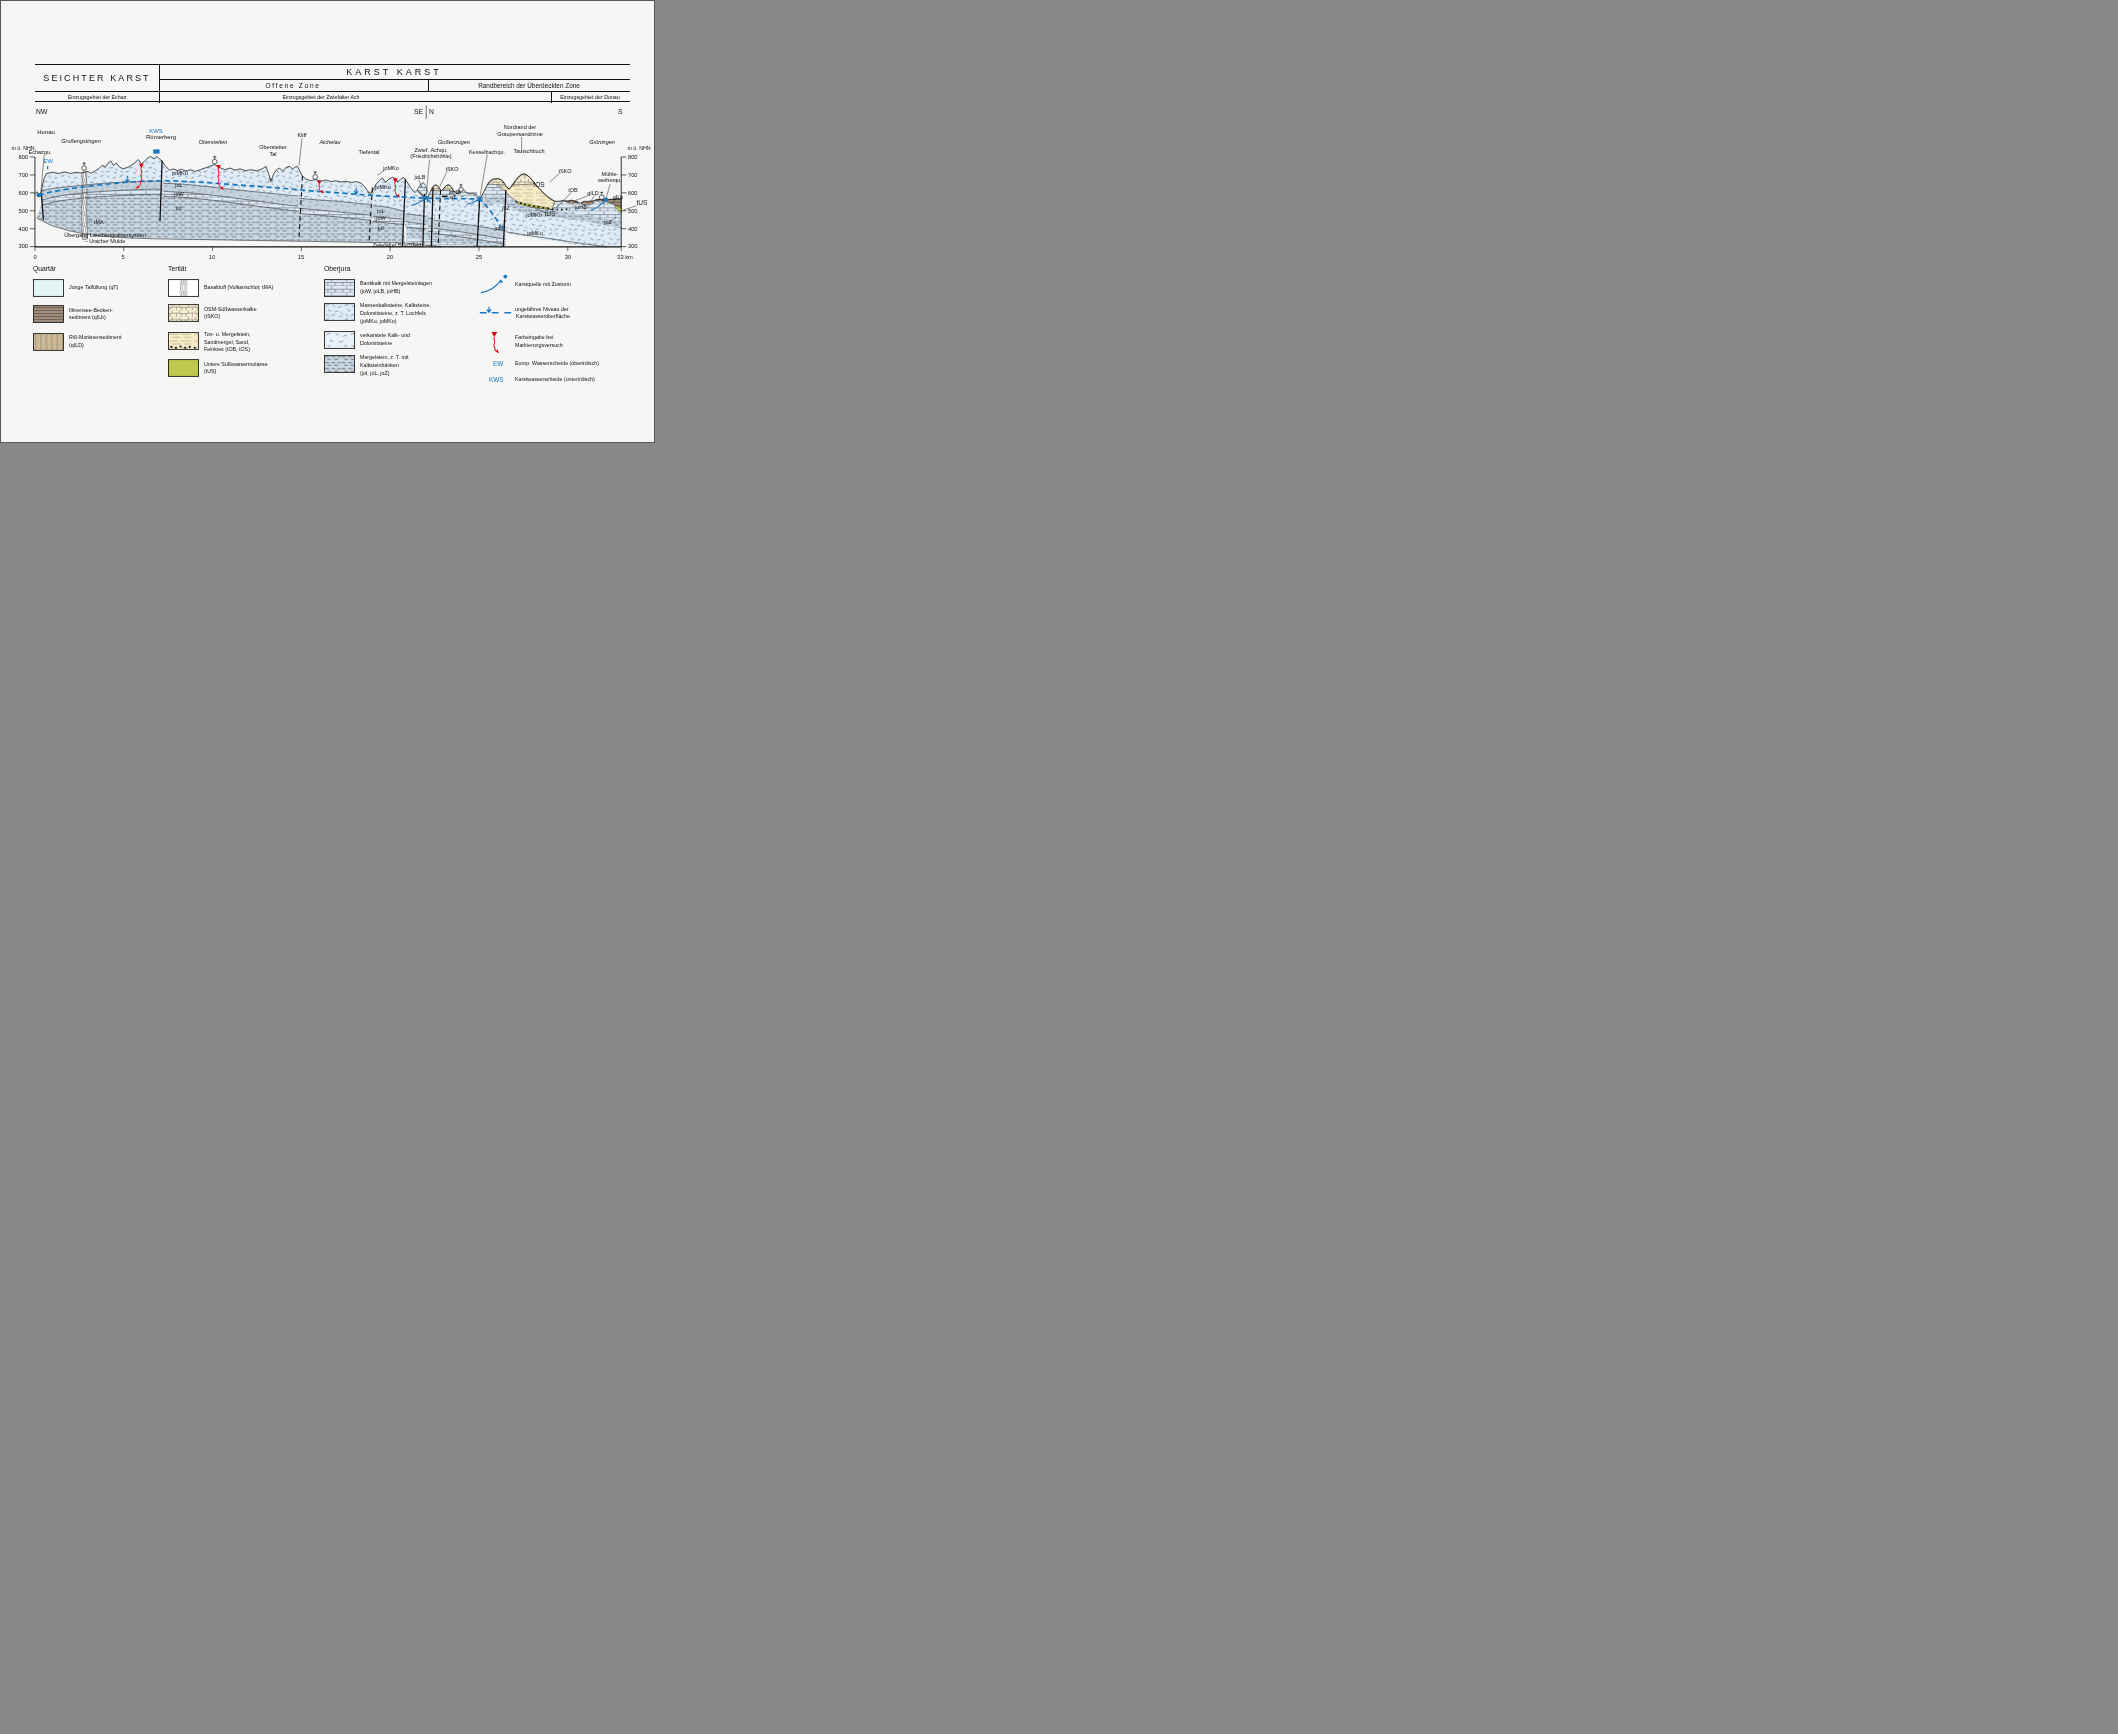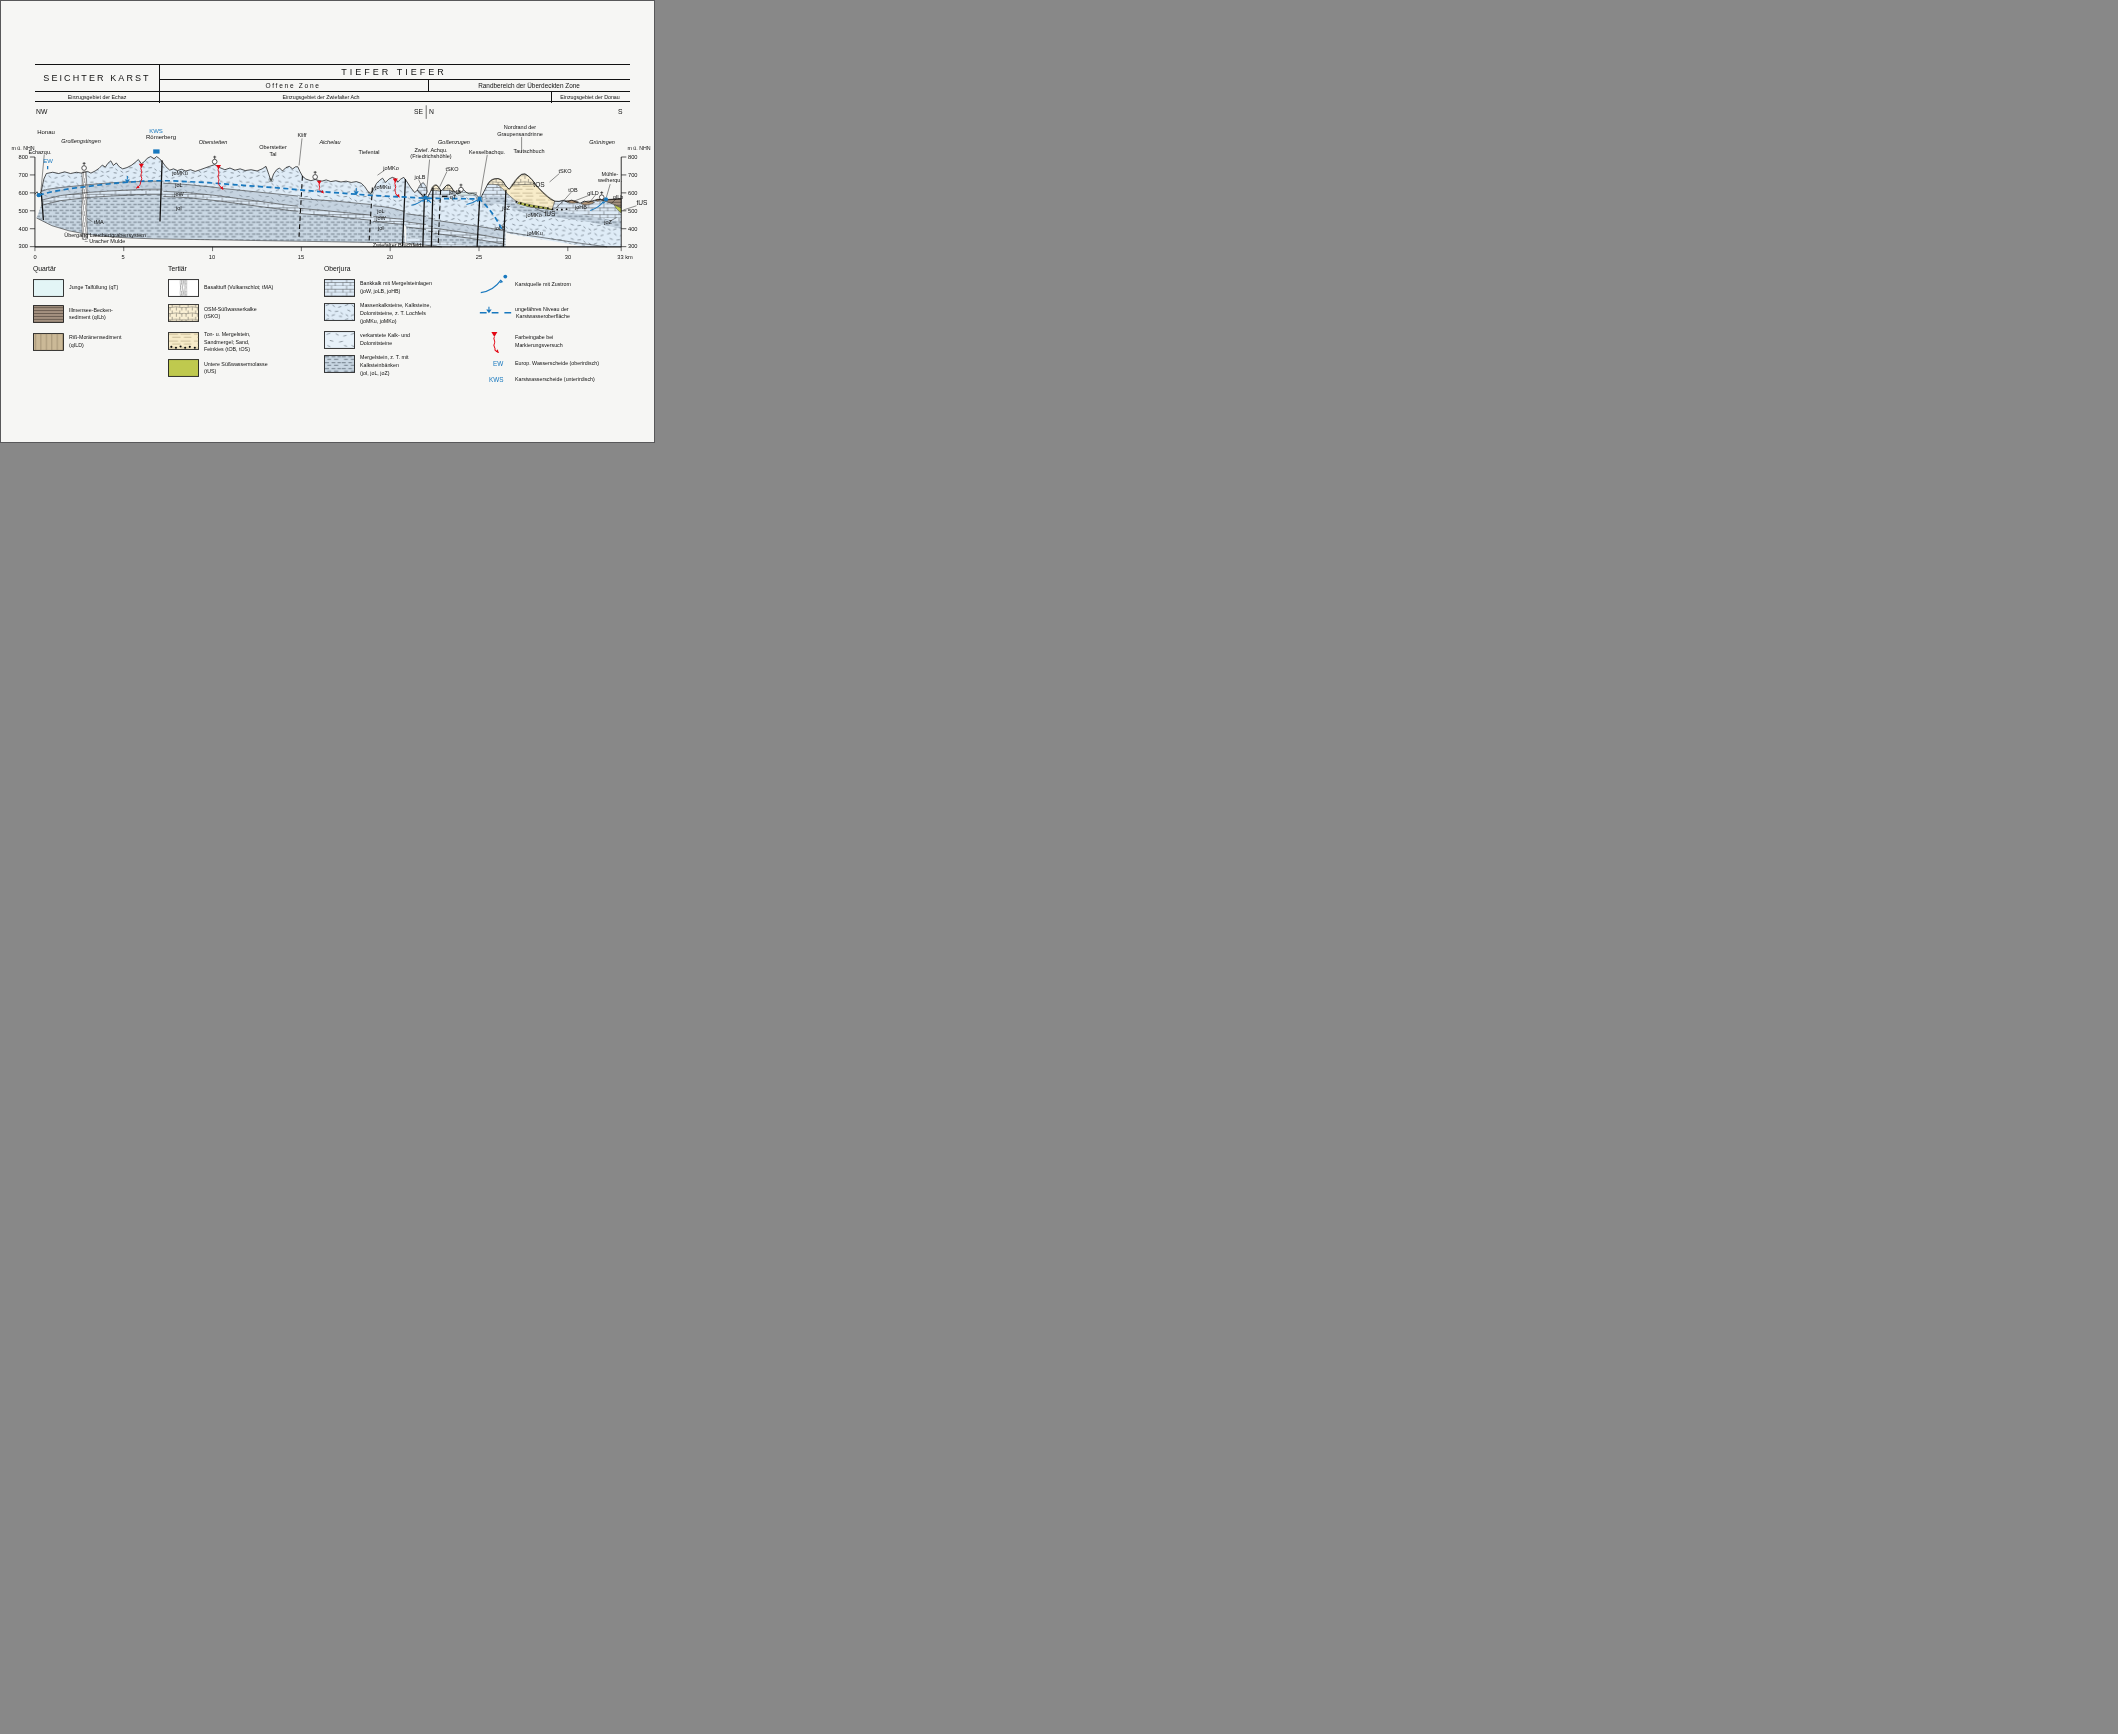--- a/index.html
+++ b/index.html
@@ -301,21 +301,21 @@
 
   <div>
     <div class="hline" style="left:34px;top:63px;width:595px;height:1.3px"></div>
     <div class="hline" style="left:158px;top:78px;width:471px;height:1.3px"></div>
     <div class="hline" style="left:34px;top:90px;width:595px;height:1.3px"></div>
     <div class="hline" style="left:34px;top:100px;width:595px;height:1.1px"></div>
     <div class="vline" style="left:158px;top:63px;width:0.6px;height:39px"></div>
     <div class="vline" style="left:427px;top:79px;width:0.6px;height:12.3px"></div>
     <div class="vline" style="left:550px;top:91px;width:0.6px;height:10.6px"></div>
     <div class="h-title" style="left:96px;top:77px;letter-spacing:2.1px">SEICHTER KARST</div>
-    <div class="h-title" style="left:393px;top:71px">TIEFER TIEFER</div>
+    <div class="h-title" style="left:393px;top:71px">KARST KARST</div>
     <div class="h-sub" style="left:292px;top:84px">Offene Zone</div>
     <div class="h-sub2" style="left:528px;top:84px">Randbereich der Überdeckten Zone</div>
     <div class="h-row3" style="left:96px;top:96px">Einzugsgebiet der Echaz</div>
     <div class="h-row3" style="left:320px;top:96px">Einzugsgebiet der Zwiefalter Ach</div>
     <div class="h-row3" style="left:589px;top:96px">Einzugsgebiet der Donau</div>
   </div>
 
   <div class="compass" style="left:35px;top:107px;position:absolute">NW</div>
   <div class="compass" style="left:422px;top:107px;position:absolute;transform:translateX(-100%)">SE</div>
   <div class="compass" style="left:428px;top:107px;position:absolute">N</div>

